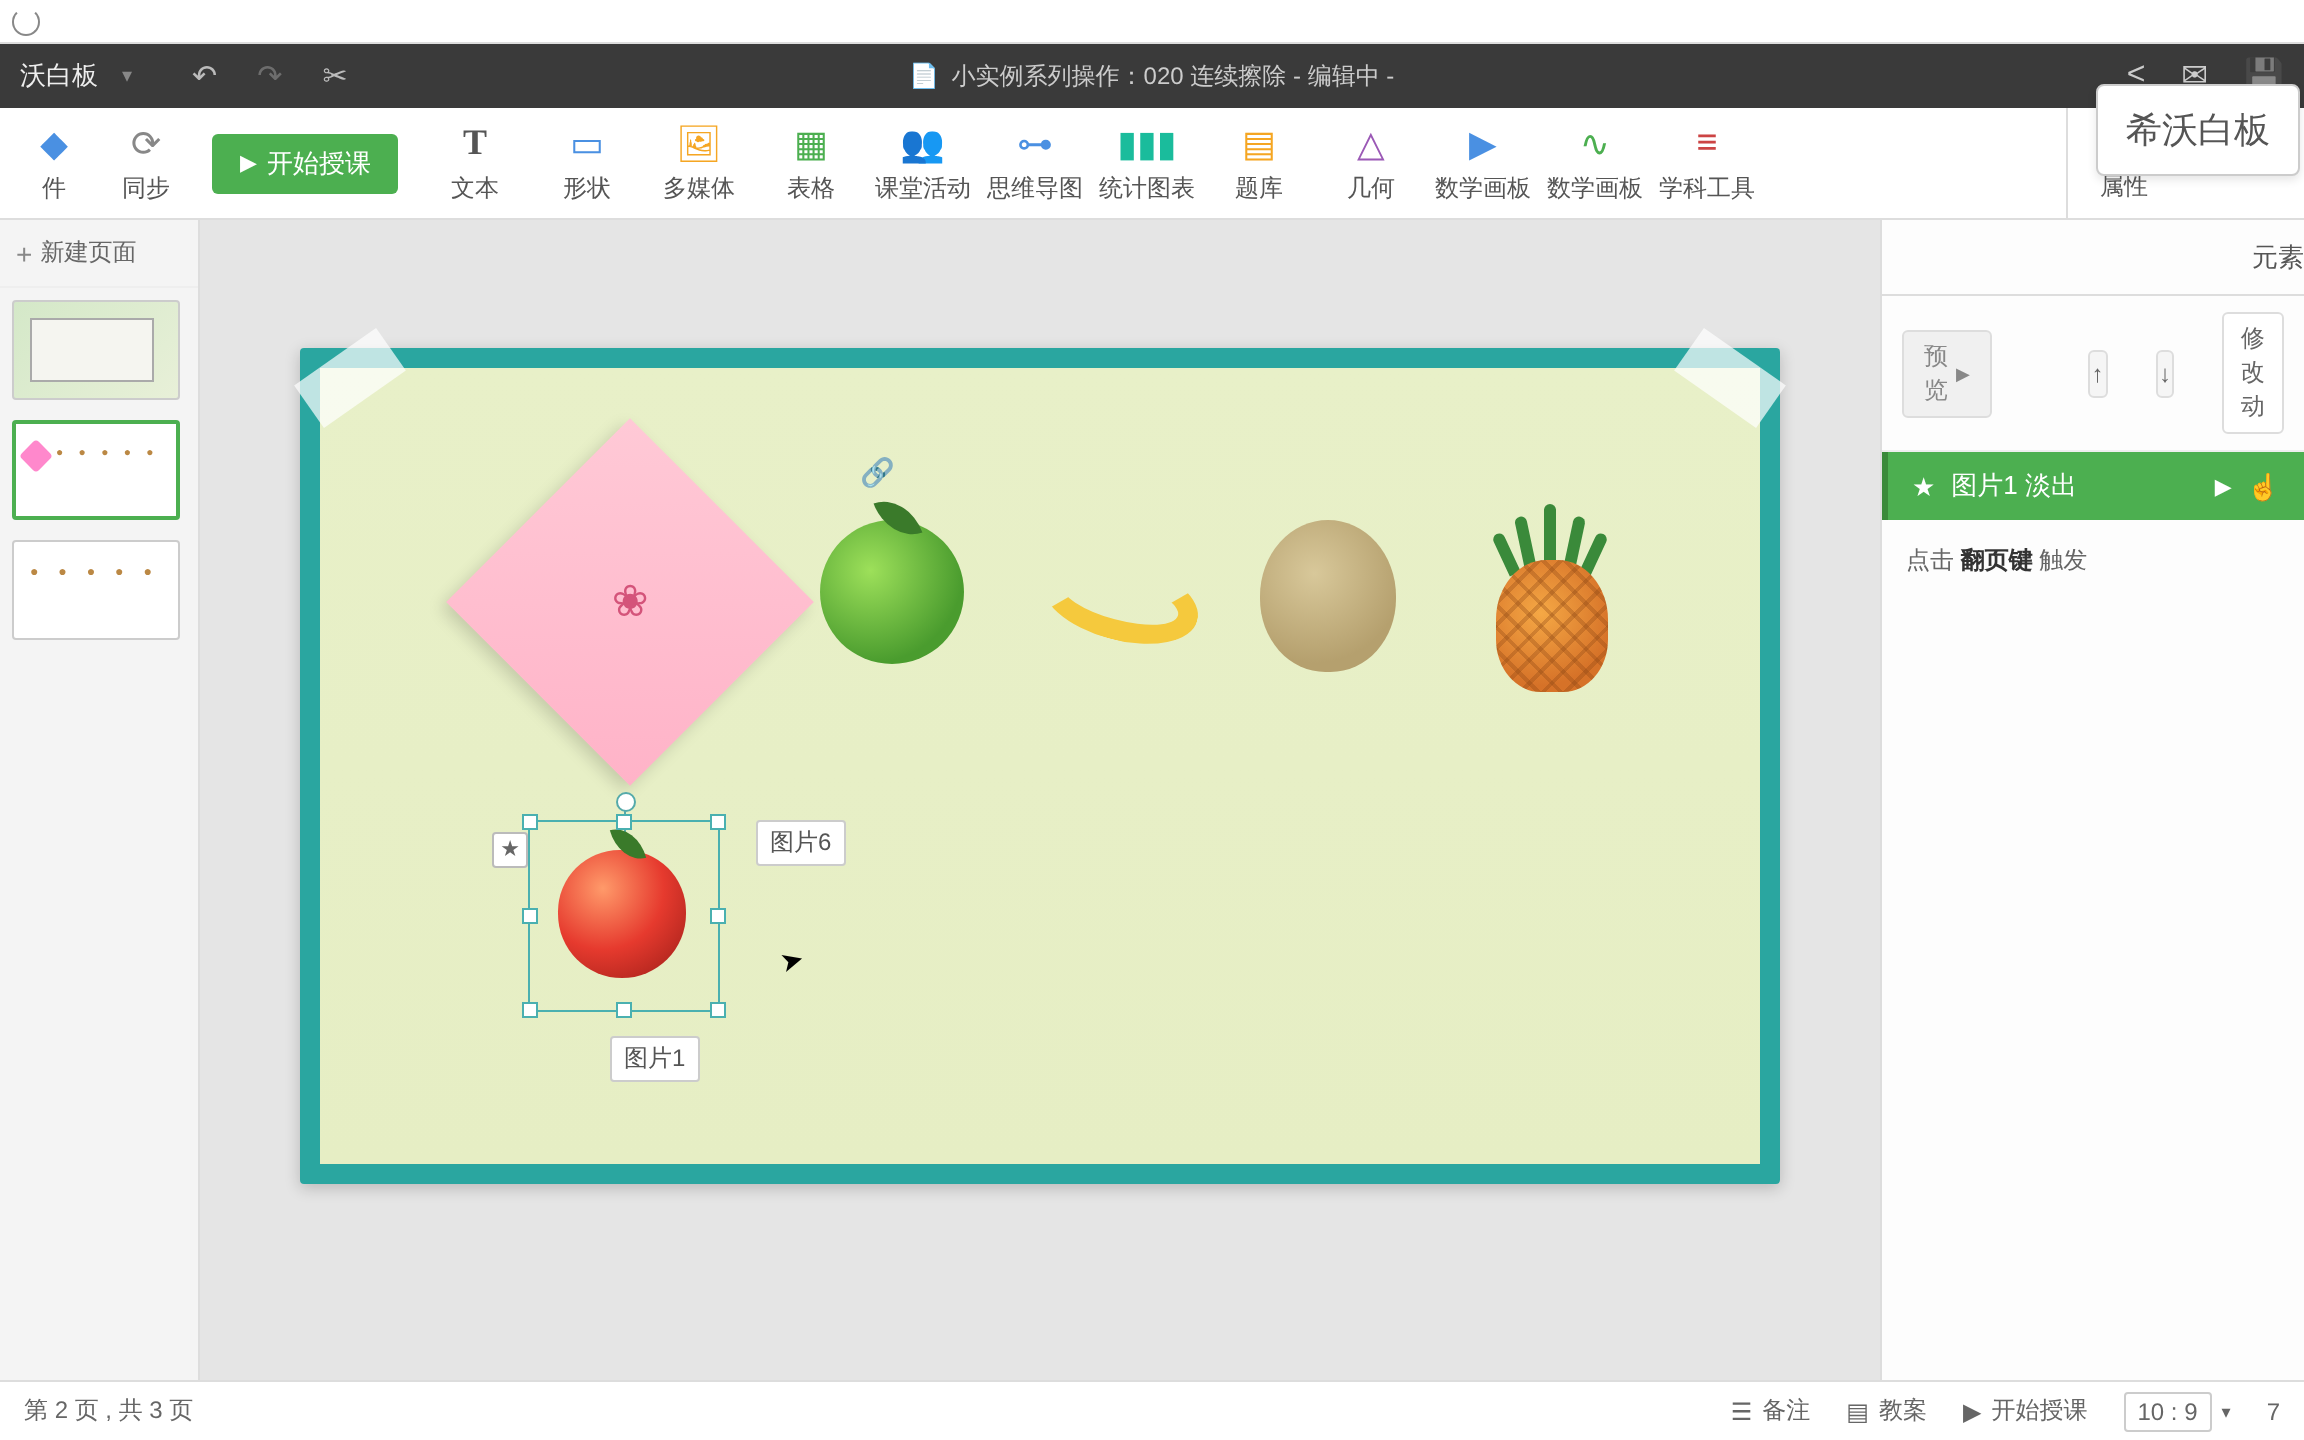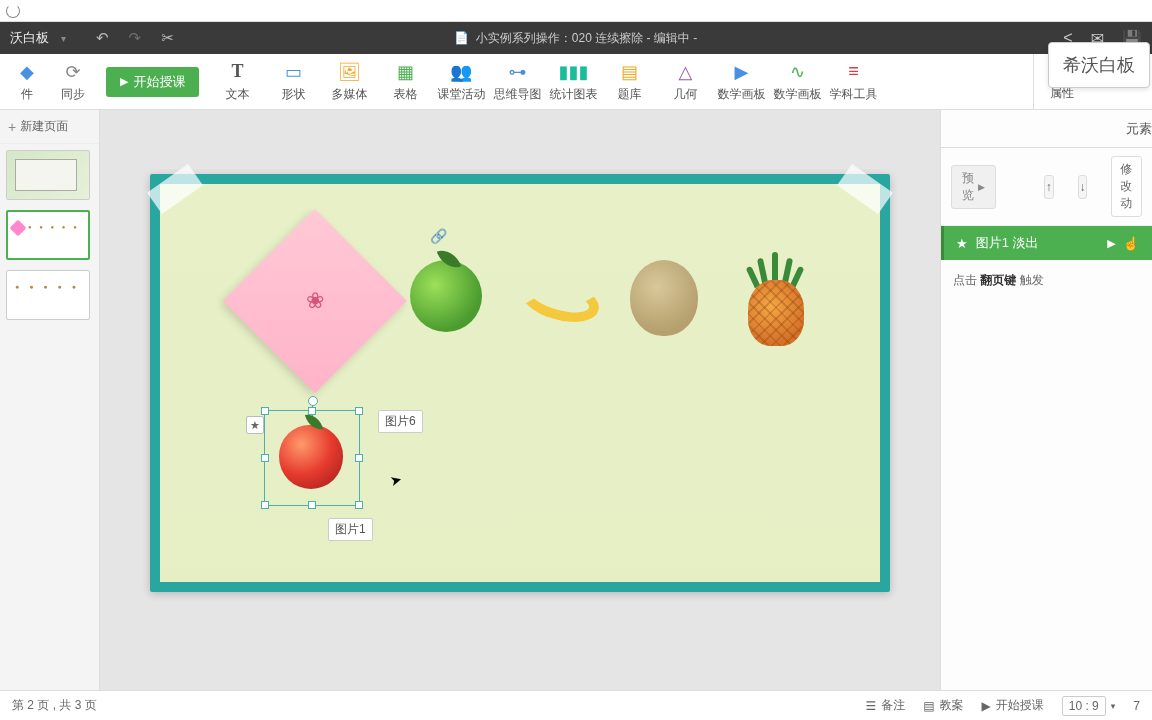--- a/index.html
+++ b/index.html
@@ -87,21 +87,21 @@
 .sel-box { width: 96px; height: 96px; border: 1px solid #4ab0b0; position: relative; background: transparent; }
 .handle { position:absolute; width:8px; height:8px; background:#fff; border:1px solid #4ab0b0; }
 .handle.tl{top:-4px;left:-4px;} .handle.tm{top:-4px;left:calc(50% - 4px);} .handle.tr{top:-4px;right:-4px;}
 .handle.ml{top:calc(50% - 4px);left:-4px;} .handle.mr{top:calc(50% - 4px);right:-4px;}
 .handle.bl{bottom:-4px;left:-4px;} .handle.bm{bottom:-4px;left:calc(50% - 4px);} .handle.br{bottom:-4px;right:-4px;}
 .red-apple { position:absolute; top:14px; left:14px; width:64px; height:64px; background: radial-gradient(circle at 35% 30%, #ff9a6a, #e63a2e 50%, #b82820 80%); border-radius: 48% 48% 50% 50%; }
 .red-apple::after { content:""; position:absolute; top:-12px; left:28px; width:14px; height:18px; background:#3a7a2a; border-radius: 0 100% 0 100%; transform:rotate(-15deg);}
 .star-btn { position:absolute; left:-18px; top:6px; width:18px; height:18px; background:#fff; border:1px solid #bbb; border-radius:2px; font-size:11px; text-align:center; line-height:16px; color:#666; }
 .obj-label { position:absolute; background:#fff; border:1px solid #ccc; border-radius:2px; font-size:12px; padding:2px 6px; color:#555; }
 .lbl6 { top:226px; left:218px; }
-.lbl1 { top:334px; left:168px; }
+.lbl1 { top:334px; left:145px; }
 .link-icon { position:absolute; top:44px; left:270px; color:#7aa; font-size:14px; }
 
 
 .fake-cursor { position:absolute; top:288px; left:230px; font-size:14px; color:#000; transform:rotate(-15deg);}
 
 
 .right-pane { width: 212px; background:#fdfdfd; border-left:1px solid #ddd; display:flex; flex-direction:column; }
 .rp-tabs { display:flex; border-bottom:1px solid #ddd; height:38px; }
 .rp-tab { flex:1; text-align:right; line-height:38px; font-size:13px; color:#555; cursor:pointer; }
 .rp-tab.active { color:#4caf50; border-bottom:2px solid #4caf50; }

